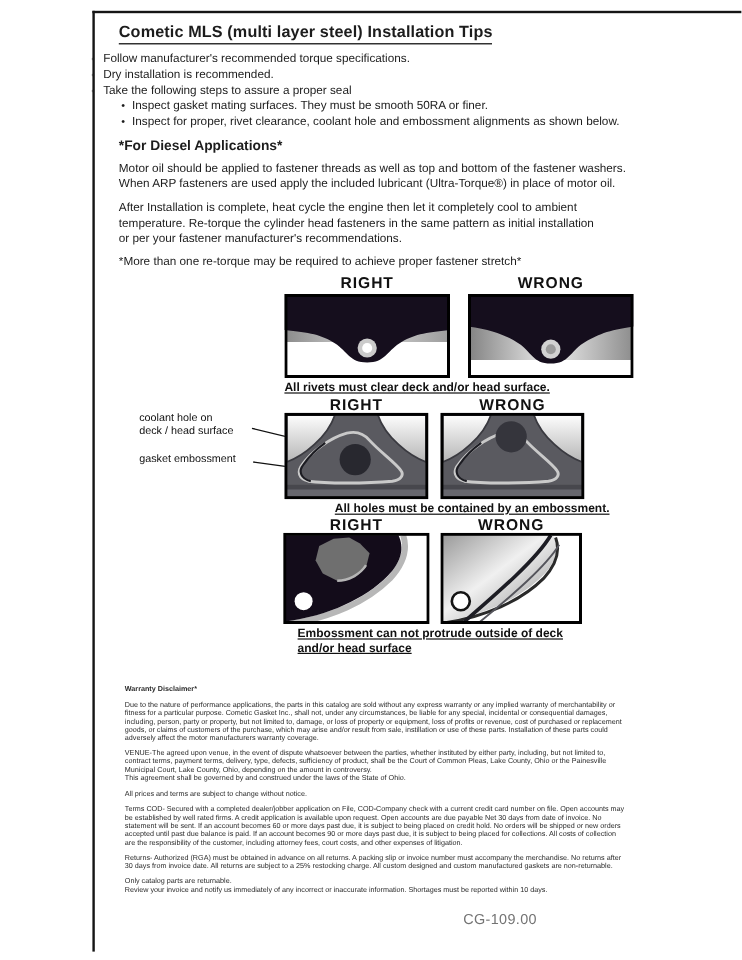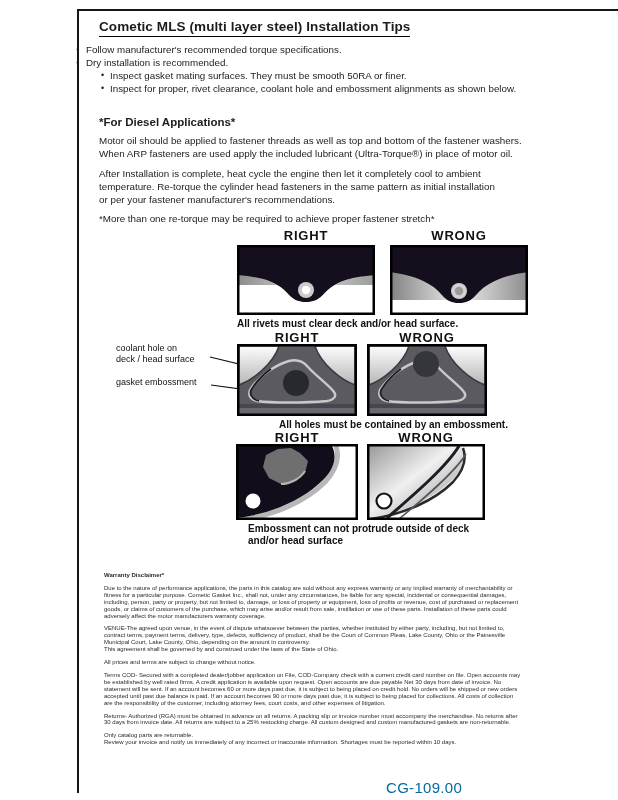--- a/index.html
+++ b/index.html
@@ -25,49 +25,50 @@
 
   .diesel-heading{position:absolute;left:99px;top:116px;font-size:11.5px;font-weight:bold;}
   .para{position:absolute;left:99px;width:424px;font-size:9.8px;line-height:13px;white-space:pre-line;}
   .para-1{top:134px;}
   .para-2{top:167px;}
   .para-3{top:212px;}
 
   .fig-label{position:absolute;font-size:13px;font-weight:bold;letter-spacing:0.8px;text-align:center;color:#111;}
   .fig-box{position:absolute;}
   .fig-box svg{display:block;width:100%;height:100%;}
-  .fig-caption{position:absolute;font-size:10px;font-weight:bold;color:#111;white-space:pre-line;line-height:12px;}
+  .fig-caption{position:absolute;font-size:10px;font-weight:bold;color:#111;white-space:pre-line;line-height:12px;text-decoration:underline;}
 
   .ann{position:absolute;left:116px;width:94px;text-align:left;font-size:9px;line-height:10.5px;color:#111;}
   .ann-coolant{top:343px;white-space:pre-line;}
   .ann-emboss{top:377px;}
   .leader-svg{position:absolute;left:205px;top:345px;width:100px;height:55px;}
 
   .fineprint{
     position:absolute;left:104px;top:572px;width:418px;
     font-size:6px;line-height:6.9px;color:#2a2a2a;letter-spacing:0;
   }
   .fineprint .fp-heading{font-weight:bold;margin-bottom:6px;}
   .fineprint p{margin:0 0 6px 0;white-space:pre-line;}
 
-  .footer-code{position:absolute;left:386px;top:759px;font-size:15px;color:#0369a1;letter-spacing:0.3px;margin-top:20px;}
+  .footer-code{position:absolute;left:386px;top:759px;font-size:12px;color:#737373;letter-spacing:0.3px;}
 </style>
 </head>
 <body>
 
 <div class="page">
 
   <div class="frame-top"></div>
   <div class="frame-left"></div>
 
   <div class="title">Cometic MLS (multi layer steel) Installation Tips</div>
 
   <div class="tips">
     <div class="tip-row"><span class="tip-marker">◦</span><span>Follow manufacturer's recommended torque specifications.</span></div>
     <div class="tip-row"><span class="tip-marker">◦</span><span>Dry installation is recommended.</span></div>
+    <div class="tip-row"><span class="tip-marker">◦</span><span>Take the following steps to assure a proper seal</span></div>
     <div class="subtips">
       <div class="tip-row"><span class="subtip-marker">•</span><span>Inspect gasket mating surfaces.  They must be smooth 50RA or finer.</span></div>
       <div class="tip-row"><span class="subtip-marker">•</span><span>Inspect for proper, rivet clearance, coolant hole and embossment alignments as shown below.</span></div>
     </div>
   </div>
 
   <div class="diesel-heading">*For Diesel Applications*</div>
   <div class="para para-1">Motor oil should be applied to fastener threads as well as top and bottom of the fastener washers.
 When ARP fasteners are used apply the included lubricant (Ultra-Torque®) in place of motor oil.</div>
   <div class="para para-3">*More than one re-torque may be required to achieve proper fastener stretch*</div>

